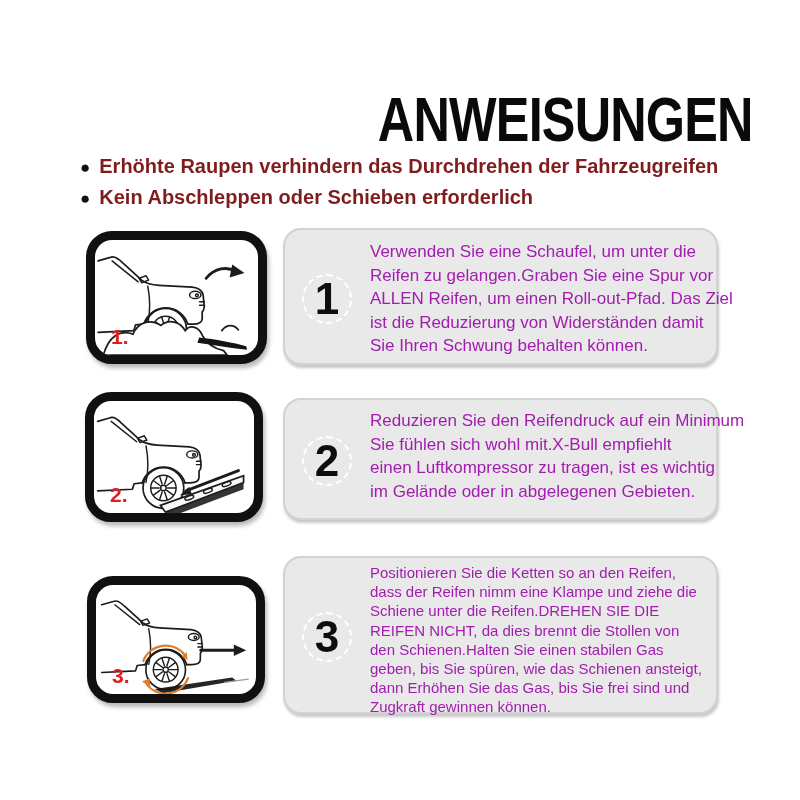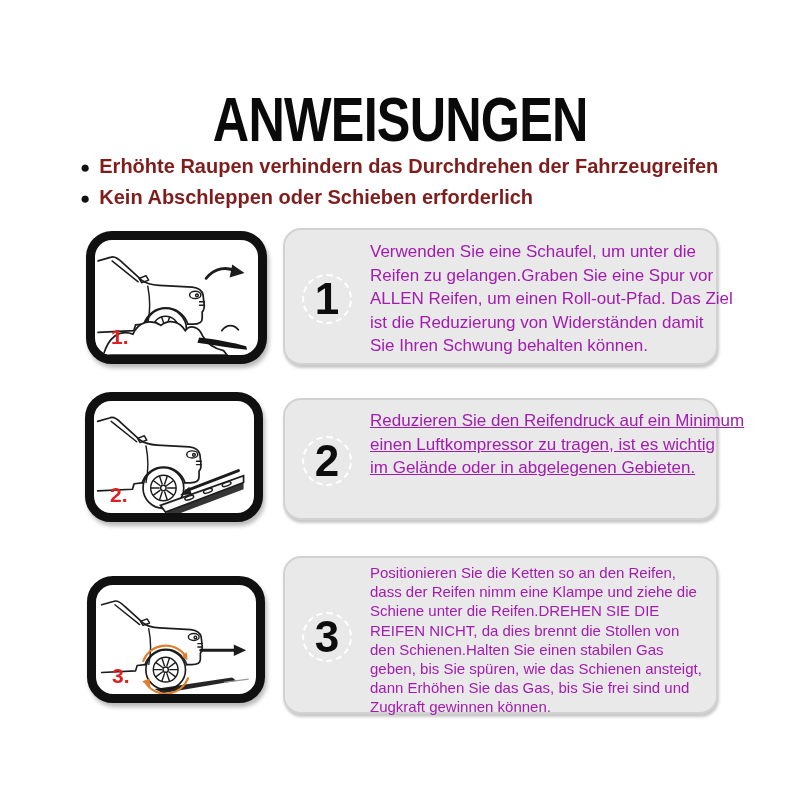--- a/index.html
+++ b/index.html
@@ -1,21 +1,21 @@
 <!DOCTYPE html>
 <html><head>
 <meta charset="utf-8">
 <style>
   html,body{margin:0;padding:0;background:#fff;}
   #canvas{
     position:relative;width:800px;height:800px;background:#ffffff;overflow:hidden;
     font-family:"Liberation Sans","DejaVu Sans",sans-serif;
   }
   
-  .title-wrap{position:absolute;top:88px;left:0;width:800px;text-align:center;line-height:1;}
+  .title-wrap{position:absolute;top:88px;left:0;width:800px;text-align:right;line-height:1;}
   .title-main{
     display:inline-block;font-size:63px;font-weight:bold;color:#0a0a0a;
     letter-spacing:-1px;transform:scaleX(0.80);transform-origin:center;
     white-space:nowrap;
   }
   .title-mirror{
     position:absolute;top:140px;left:0;width:800px;text-align:center;height:28px;overflow:hidden;
     pointer-events:none;
   }
   .bullets{position:absolute;top:153px;left:80px;}
@@ -48,21 +48,21 @@
   #fig1{left:86px;top:231px;width:181px;height:133px;}
   #fig2{left:85px;top:392px;width:178px;height:130px;}
   #fig3{left:87px;top:576px;width:178px;height:127px;}
   #panel1{left:283px;top:228px;width:435px;height:137px;}
   #panel2{left:283px;top:398px;width:435px;height:122px;}
   #panel3{left:283px;top:556px;width:435px;height:158px;}
   #panel1 .step-num{top:44px;}
   #panel2 .step-num{top:36px;}
   #panel3 .step-num{top:54px;}
   #panel1 .step-text{top:10px;}
-  #panel2 .step-text{top:9px;text-decoration:underline;}
+  #panel2 .step-text{top:9px;}
   #panel3 .step-text{top:5px;}
   .ln{stroke:#1c1c1c;stroke-width:2;fill:none;stroke-linecap:round;stroke-linejoin:round;}
   .thin{stroke-width:1.7;}
 </style>
 </head>
 <body>
 
 <div id="canvas">
 
   <div class="title-wrap">
@@ -187,20 +187,21 @@
       <div>ALLEN Reifen, um einen Roll-out-Pfad. Das Ziel</div>
       <div>ist die Reduzierung von Widerständen damit</div>
       <div>Sie Ihren Schwung behalten können.</div>
     </div>
   </div>
 
   <div class="panel" id="panel2">
     <div class="step-num">2</div>
     <div class="step-text lh-big">
       <div>Reduzieren Sie den Reifendruck auf ein Minimum</div>
+      <div>Sie fühlen sich wohl mit.X-Bull empfiehlt</div>
       <div>einen Luftkompressor zu tragen, ist es wichtig</div>
       <div>im Gelände oder in abgelegenen Gebieten.</div>
     </div>
   </div>
 
   <div class="panel" id="panel3">
     <div class="step-num">3</div>
     <div class="step-text lh-sml">
       <div>Positionieren Sie die Ketten so an den Reifen,</div>
       <div>dass der Reifen nimm eine Klampe und ziehe die</div>

